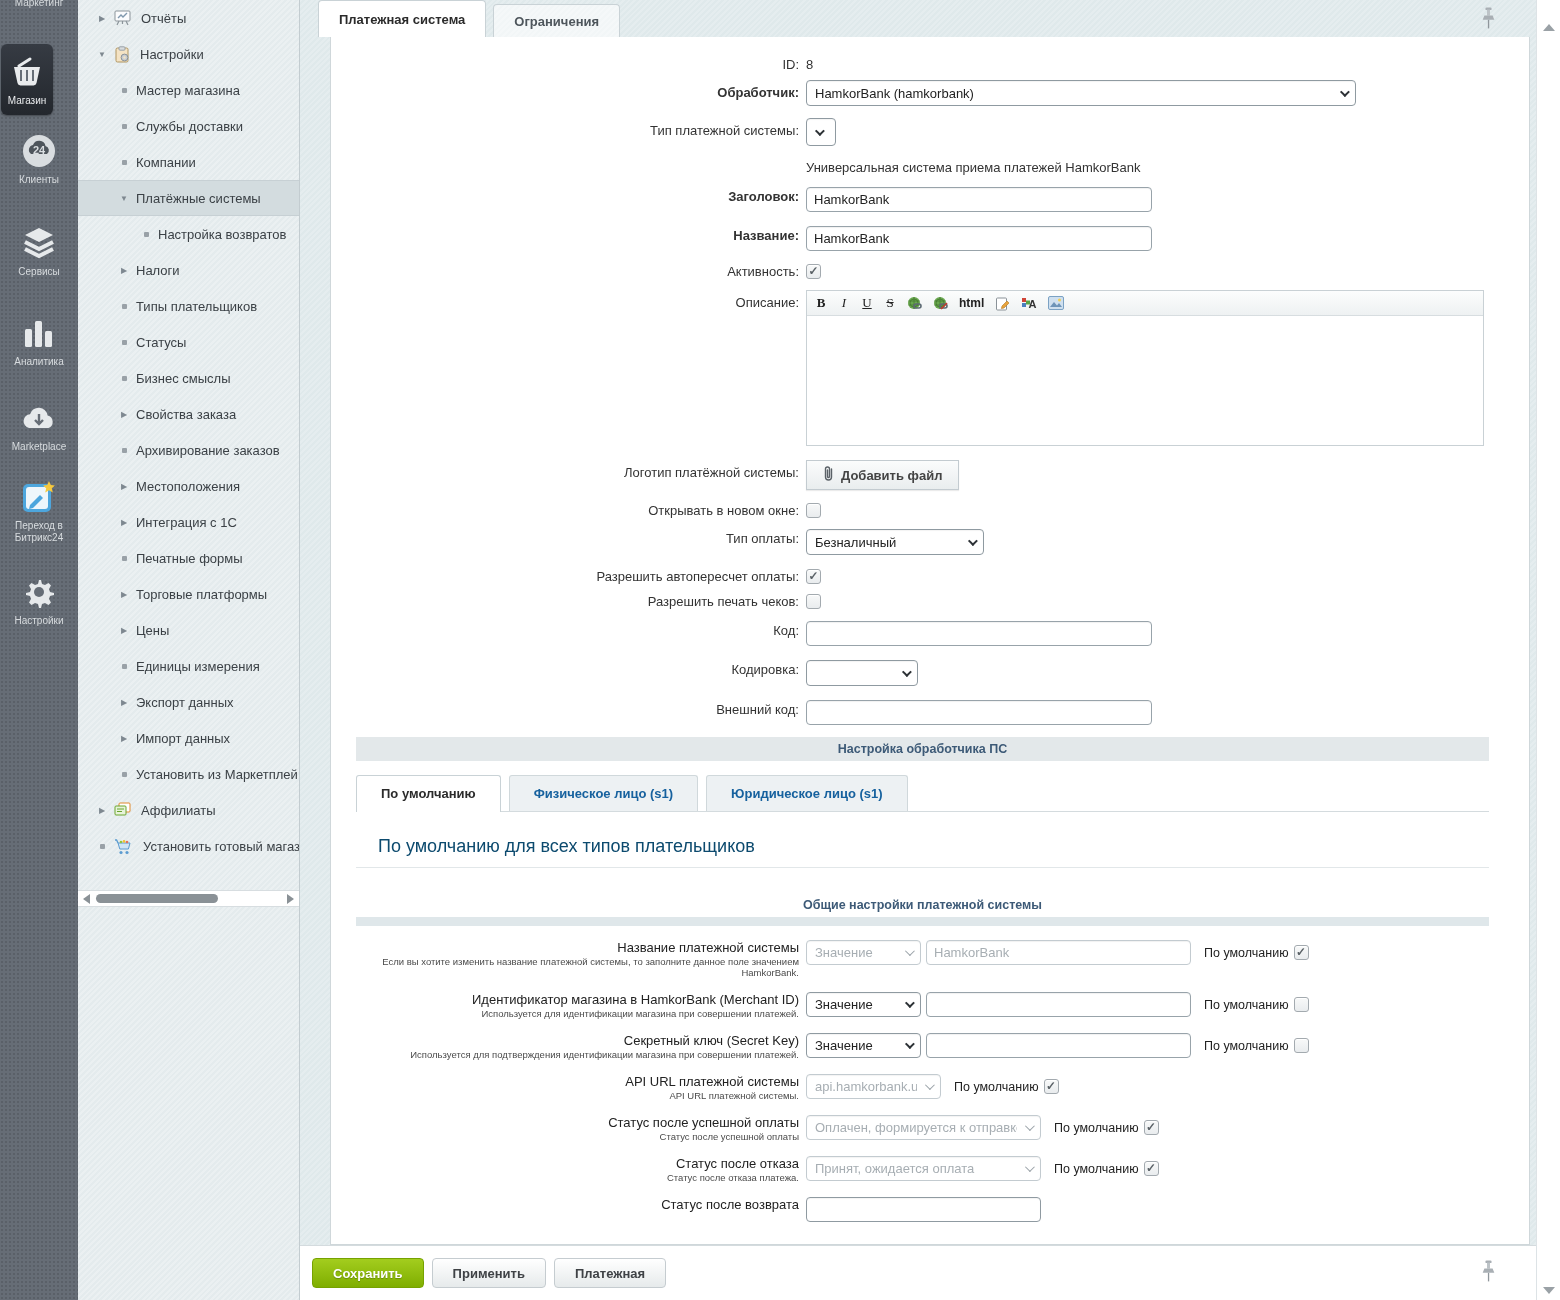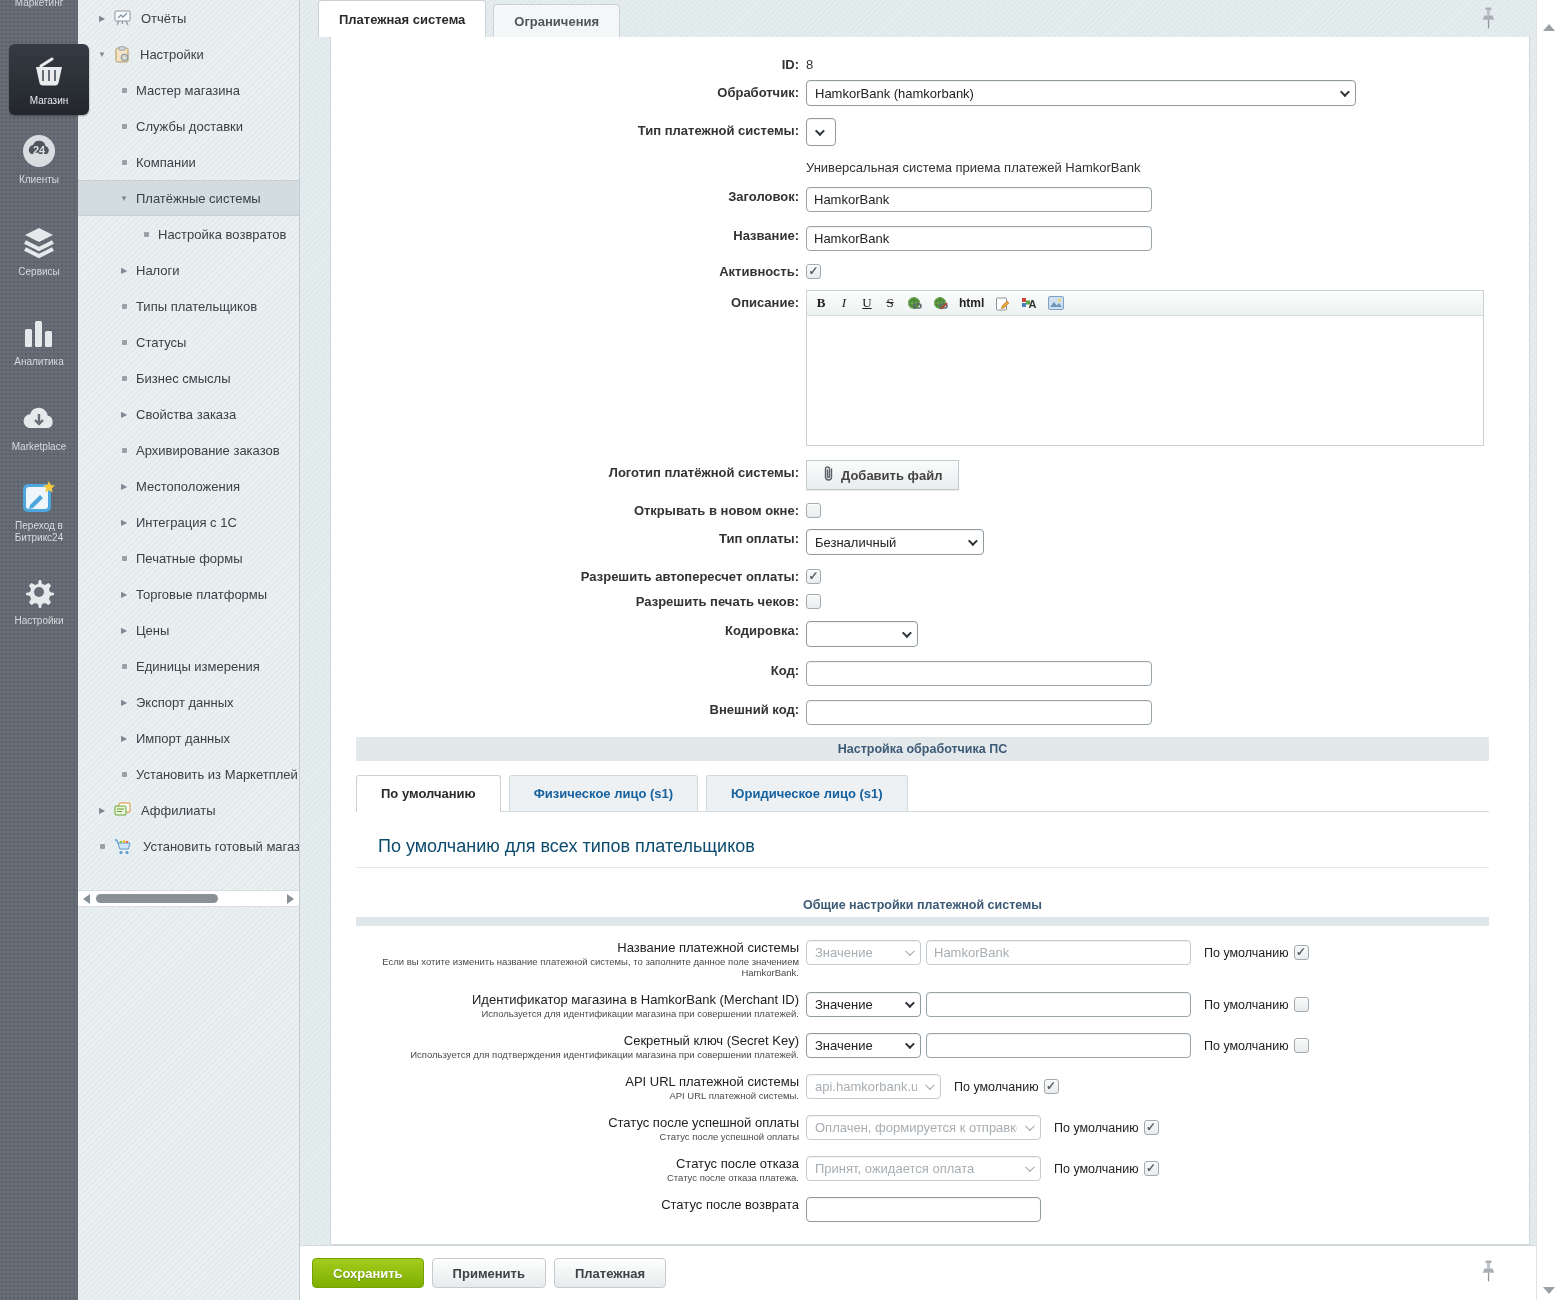--- a/index.html
+++ b/index.html
@@ -7,21 +7,21 @@
   body { font-family:"Liberation Sans", sans-serif; display:flex; background:#dfe9eb; font-size:13px; color:#333; }
 
   
   .rail { width:78px; height:1300px; position:relative; flex:0 0 78px;
     background-color:#666d76;
     background-image: radial-gradient(rgba(0,0,0,.12) 1px, transparent 1px);
     background-size:4px 4px; }
   .rail-item { position:absolute; left:0; width:78px; text-align:center; cursor:pointer; }
   .rail-icon { height:40px; display:flex; align-items:center; justify-content:center; }
   .rail-label { font-size:10px; color:#d7dbde; line-height:12px; margin-top:3px; }
-  .rail-item.active { left:9px; width:80px; border-radius:6px; padding:8px 0 8px 0;
+  .rail-item.active { left:1px; width:52px; border-radius:6px; padding:8px 0 8px 0;
     background:linear-gradient(#363b43,#23272d); box-shadow:0 1px 2px rgba(0,0,0,.35); }
   .rail-item.active .rail-label { color:#e8eaec; }
   .rail-item.clipped .rail-label { margin-top:0; }
 
   
   .menu-panel { width:222px; flex:0 0 222px; height:1300px; display:flex; flex-direction:column;
     background:#e4ebed;
     background-image:repeating-linear-gradient(135deg, rgba(255,255,255,.25) 0 2px, transparent 2px 4px);
     border-right:1px solid #c3ccd0; }
   .menu-items { padding-top:0; }
@@ -57,21 +57,21 @@
   .tab.active { background:#fff; color:#2b2b2b; }
   .tab.inactive { background:rgba(255,255,255,.6); color:#4e565c; margin-top:4px; }
   .pin { position:absolute; right:40px; top:7px; cursor:pointer; }
 
   
   .panel-holder { flex:1; min-height:0; overflow:hidden; padding-left:30px; padding-right:6px; }
   .panel { background:#fff; border:1px solid #cfd7da; border-top:none; height:100%; overflow:hidden; }
   .form-inner { padding:20px 40px 0 25px; }
 
   .trow { display:flex; align-items:flex-start; }
-  .tlabel { width:450px; text-align:right; padding-right:7px; padding-top:5px; font-size:13px; color:#333; flex:0 0 450px;font-weight:bold; }
+  .tlabel { width:450px; text-align:right; padding-right:7px; padding-top:5px; font-size:13px; color:#333; flex:0 0 450px; }
   .tlabel.bold { font-weight:bold; }
   .tlabel.mid { padding-top:2px; }
   .tfield { display:flex; align-items:center; }
 
   .inp { height:25px; border:1px solid #98a3aa; border-radius:4px; padding:0 7px; font-size:13px; color:#222;
     font-family:"Liberation Sans",sans-serif; background:#fff; box-shadow:inset 0 1px 1px rgba(0,0,0,.06); }
   .sel { height:26px; border:1px solid #8f9aa1; border-radius:4px; background:#fff; display:flex; align-items:center;
     padding:0 8px; font-size:13px; color:#222; position:relative; cursor:pointer;
     box-shadow:inset 0 1px 1px rgba(0,0,0,.05); }
   .sel .sel-text { flex:1; overflow:hidden; white-space:nowrap; }
@@ -550,33 +550,33 @@
             <div class="trow" style="margin-bottom:12px;">
               <div class="tlabel" style="padding-top:0;">Разрешить печать чеков:</div>
               <div class="tfield">
                 <span class="cb">
                     <span class="mark">✓</span>
                   </span>
               </div>
             </div>
 
             <div class="trow" style="margin-bottom:14px;">
+              <div class="tlabel mid">Код:</div>
+              <div class="tfield">
+                <input class="inp" style="width: 346px;" value="">
+              </div>
+            </div>
+
+            <div class="trow" style="margin-bottom:14px;">
               <div class="tlabel mid">Кодировка:</div>
               <div class="tfield">
                 <div class="sel" style="width:112px;">
                   <span class="sel-text"></span>
                   <span class="caret"></span>
                 </div>
-              </div>
-            </div>
-
-            <div class="trow" style="margin-bottom:14px;">
-              <div class="tlabel mid">Код:</div>
-              <div class="tfield">
-                <input class="inp" style="width: 346px;" value="">
               </div>
             </div>
 
             <div class="trow" style="margin-bottom:12px;">
               <div class="tlabel mid">Внешний код:</div>
               <div class="tfield">
                 <input class="inp" style="width: 346px;" value="">
               </div>
             </div>
 

